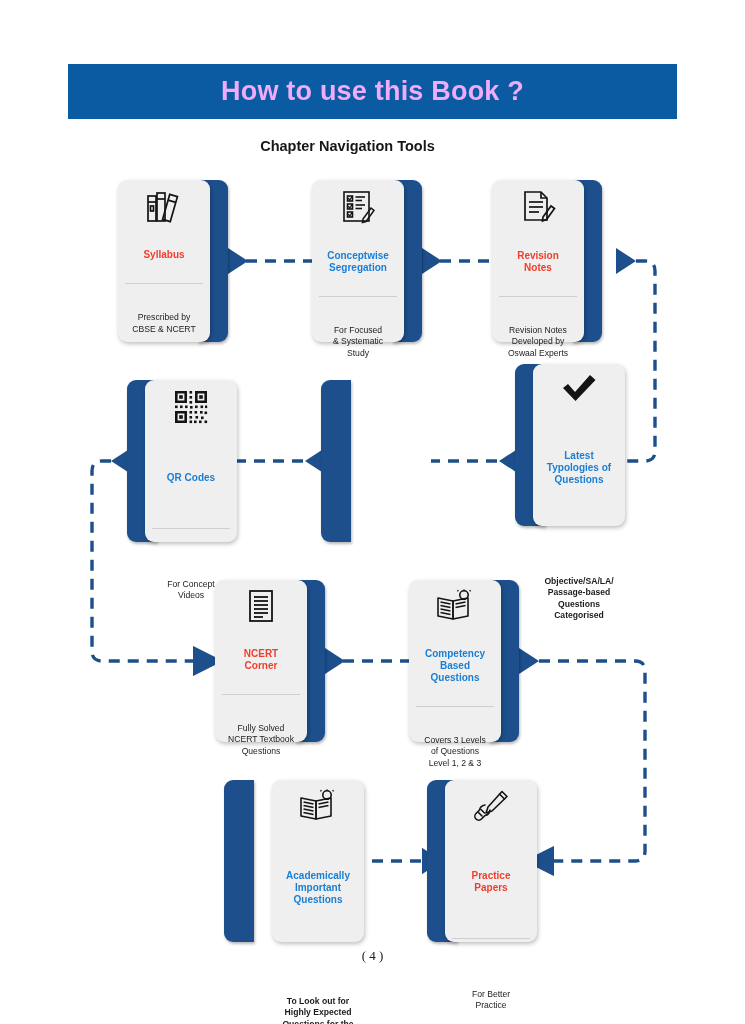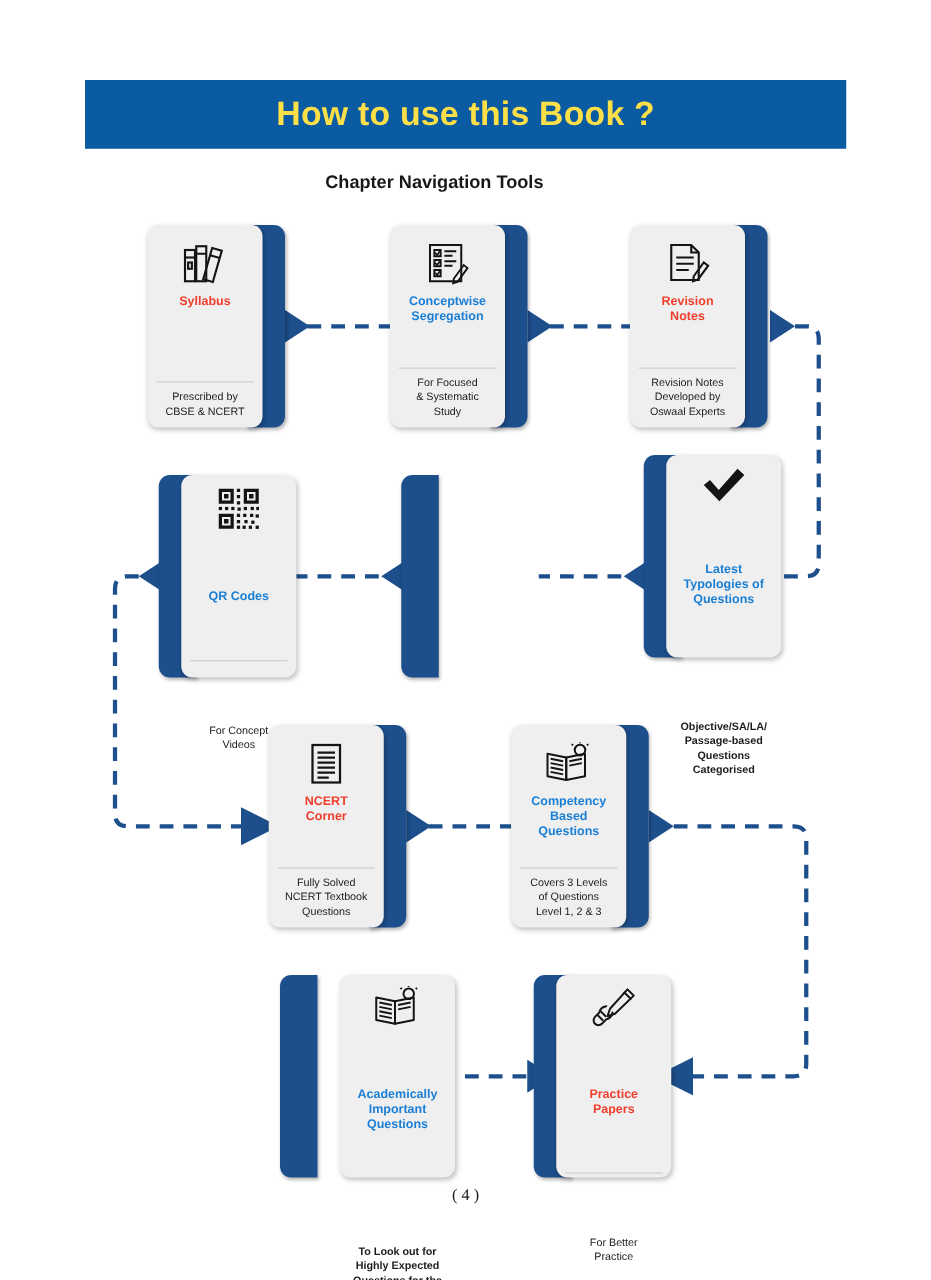--- a/index.html
+++ b/index.html
@@ -22,21 +22,21 @@
     left: 68px;
     top: 64px;
     width: 609px;
     height: 55px;
     background: #0B5BA3;
     display: flex;
     align-items: center;
     justify-content: center;
   }
   .header-title {
-    color: #fde047;
+    color: #f0abfc;
     font-size: 27px;
     font-weight: bold;
     letter-spacing: 0.2px;
   }
   .subtitle {
     position: absolute;
     left: 0;
     top: 138px;
     width: 695px;
     text-align: center;
@@ -91,21 +91,21 @@
     height: 100%;
     background: #EFEFF0;
     border-radius: 9px;
     box-shadow: 1px 2px 4px rgba(0,0,0,0.25);
     display: flex;
     flex-direction: column;
     align-items: center;
     box-sizing: border-box;
     padding: 9px 3px 7px 3px;
   }
-  .card.bar-right .card-body { left: 0; }
+  .card.bar-right .card-body { left: 0; gap: 22px; }
   .card.bar-left .card-body { right: 0; gap: 44px; }
 
   .card-icon {
     height: 44px;
     display: flex;
     align-items: center;
     justify-content: center;
   }
   .card-icon svg { display: block; }
 
@@ -247,21 +247,21 @@
             <path d="M24,30 L32,19 L35,21.5 L27,32.5 L23.5,33.5 Z" stroke-width="1.5"></path>
           </g>
         </svg>
       </div>
       <div class="card-title blue">Conceptwise<br>Segregation</div>
       <div class="card-divider"></div>
       <div class="card-desc">For Focused<br>&amp; Systematic<br>Study</div>
     </div>
   </div>
 
-  <div class="card bar-right" style="left:504px; top:180px;">
+  <div class="card bar-right" style="left:492px; top:180px;">
     <div class="card-bar"></div>
     <div class="card-body">
       <div class="card-icon">
         <svg width="38" height="36" viewBox="0 0 38 36">
           <g fill="none" stroke="#141414" stroke-width="1.7">
             <path d="M6,3 L22,3 L28,9 L28,31 L6,31 Z"></path>
             <path d="M22,3 L22,9 L28,9"></path>
             <line x1="10" y1="13" x2="24" y2="13"></line>
             <line x1="10" y1="18" x2="24" y2="18"></line>
             <line x1="10" y1="23" x2="20" y2="23"></line>

